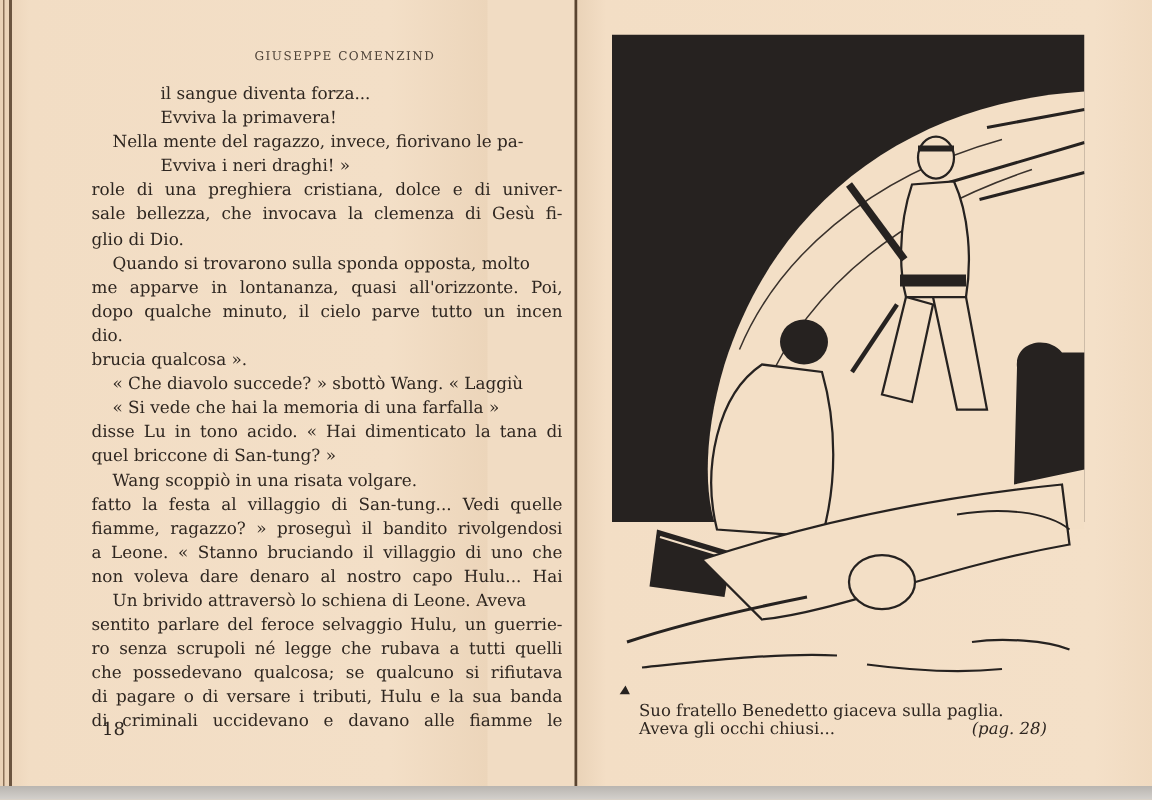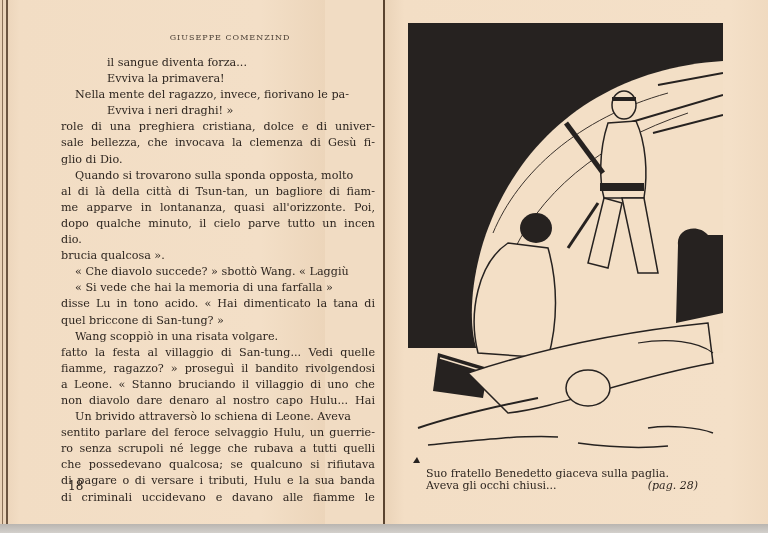--- a/index.html
+++ b/index.html
@@ -77,34 +77,33 @@
     <div class="running-head">GIUSEPPE COMENZIND</div>
     <div class="body-text" id="body-text">
         <span class="line verse">il sangue diventa forza...</span>
         <span class="line verse">Evviva la primavera!</span>
         <span class="line ind">Nella mente del ragazzo, invece, fiorivano le pa-</span>
         <span class="line verse">Evviva i neri draghi! »</span>
         <span class="line just">role di una preghiera cristiana, dolce e di univer-</span>
         <span class="line just">sale bellezza, che invocava la clemenza di Gesù fi-</span>
         <span class="line plain">glio di Dio.</span>
         <span class="line ind">Quando si trovarono sulla sponda opposta, molto</span>
-        <span class="line just">al di là della città di Tsun-tan, un bagliore di fiam-</span>
         <span class="line just">me apparve in lontananza, quasi all'orizzonte. Poi,</span>
         <span class="line just">dopo qualche minuto, il cielo parve tutto un incen</span>
         <span class="line plain">dio.</span>
         <span class="line plain">brucia qualcosa ».</span>
         <span class="line ind">« Che diavolo succede? » sbottò Wang. « Laggiù</span>
         <span class="line ind">« Si vede che hai la memoria di una farfalla »</span>
         <span class="line just">disse Lu in tono acido. « Hai dimenticato la tana di</span>
         <span class="line plain">quel briccone di San-tung? »</span>
         <span class="line ind">Wang scoppiò in una risata volgare.</span>
         <span class="line just">fatto la festa al villaggio di San-tung... Vedi quelle</span>
         <span class="line just">fiamme, ragazzo? » proseguì il bandito rivolgendosi</span>
         <span class="line just">a Leone. « Stanno bruciando il villaggio di uno che</span>
-        <span class="line just">non diavolo dare denaro al nostro capo Hulu... Hai</span>
+        <span class="line just">non voleva dare denaro al nostro capo Hulu... Hai</span>
         <span class="line ind">Un brivido attraversò lo schiena di Leone. Aveva</span>
         <span class="line just">sentito parlare del feroce selvaggio Hulu, un guerrie-</span>
         <span class="line just">ro senza scrupoli né legge che rubava a tutti quelli</span>
         <span class="line just">che possedevano qualcosa; se qualcuno si rifiutava</span>
         <span class="line just">di pagare o di versare i tributi, Hulu e la sua banda</span>
         <span class="line just">di criminali uccidevano e davano alle fiamme le</span>
       </div>
     <div class="folio">18</div>
   </div>
 

